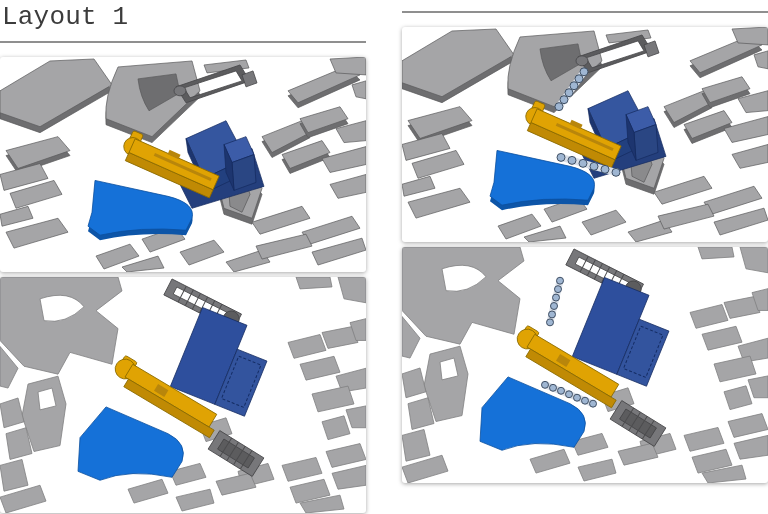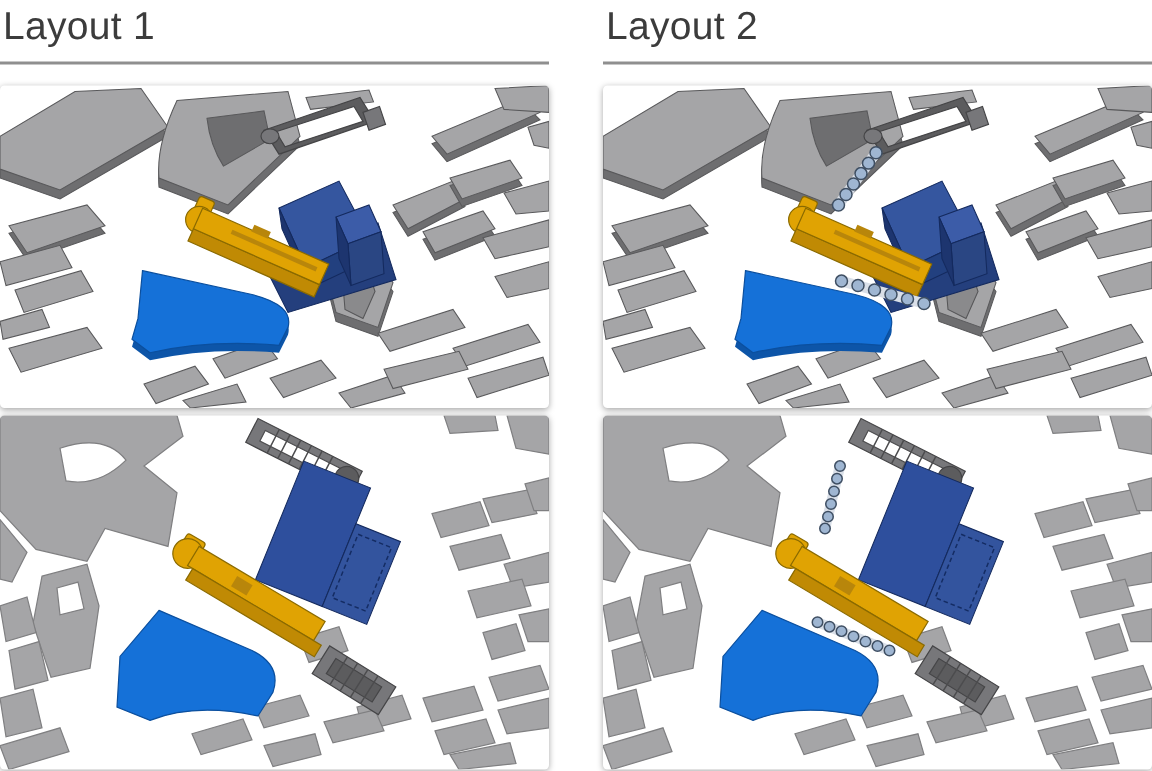--- a/index.html
+++ b/index.html
@@ -1,17 +1,17 @@
 <!DOCTYPE html>
 <html style="--heading-color: #3c3c3c; --divider-color: #8f8f8f; --building-gray: #a5a5a7; --building-gray-side: #6e6e70; --building-gray-edge: #59595b; --highlight-blue: #2e4f9d; --highlight-blue-dark: #243f7d; --site-blue: #1571d8; --site-blue-dark: #0d55a8; --accent-orange: #e0a303; --accent-orange-dark: #c08a04; --structure-dark: #5c5c5e; --tree-fill: #9fb6d2; --tree-stroke: #3f4f63;"><head>
 <meta charset="utf-8">
 <style>
   html,body{margin:0;padding:0;background:#ffffff;}
   body{width:768px;height:514px;overflow:hidden;font-family:"Liberation Sans",sans-serif;}
-  .wrap{display:grid;grid-template-columns:366px 366px;column-gap:36px;padding:2px 0 0 0;width:768px;}
+  .wrap{display:grid;grid-template-columns:366px 366px;column-gap:36px;padding:2px 0 0 0;width:768px;font-family:Liberation Mono, monospace;}
   .col{display:flex;flex-direction:column;}
   .ltitle{font-size:26px;line-height:30px;font-weight:400;color:var(--heading-color,#3c3c3c);margin:0 0 0 2px;letter-spacing:.2px;}
   .divider{border-bottom:2px solid var(--divider-color,#8f8f8f);margin-top:9px;width:100%;}
   .panel{width:366px;background:#fff;box-shadow:0 1px 4px rgba(0,0,0,.35);border-radius:3px;overflow:hidden;}
   .p3d{height:215px;margin-top:14px;}
   .pplan{height:236px;margin-top:5px;}
   .panel svg{display:block;width:100%;height:100%;}
   
   .gt{fill:var(--building-gray);stroke:var(--building-gray-edge);stroke-width:.7}
   .gs{fill:var(--building-gray-side);stroke:var(--building-gray-edge);stroke-width:.7}
@@ -161,21 +161,20 @@
       <rect class="or-d" x="-14" y="-8" width="12" height="8"></rect>
     </g>
     <g>
       <path class="site-t" d="M106,131 L168,158 Q188,168 182,186 L172,202 Q130,193 100,205 L78,196 80,162 Z"></path>
     </g>
 
   </svg>
       </div>
   </div>
   <div class="col">
-    <h2 class="ltitle">Layout 2</h2>
     <div class="divider"></div>
     <div class="panel p3d" aria-label="3D perspective view of city model with highlighted buildings and tree rows">
         <svg viewBox="0 0 366 216" preserveAspectRatio="none">
     <g>
       <path class="gs" d="M0,40 L50,10 94,8 112,34 40,76 0,62 Z"></path>
       <path class="gt" d="M0,34 L50,4 94,2 112,28 40,70 0,56 Z"></path>
       <path class="gs" d="M118,16 L192,10 200,40 152,86 106,68 Q104,46 118,16 Z"></path>
       <path class="gt" fill-rule="evenodd" d="M118,10 L192,4 200,34 152,80 106,62 Q104,40 118,10 Z M138,22 L176,17 180,36 149,54 Q140,40 138,22 Z"></path>
       <path class="gt" d="M204,8 L246,3 249,11 207,16 Z"></path>
       <path class="gs" d="M288,39 L350,13 360,23 298,51 Z"></path>

